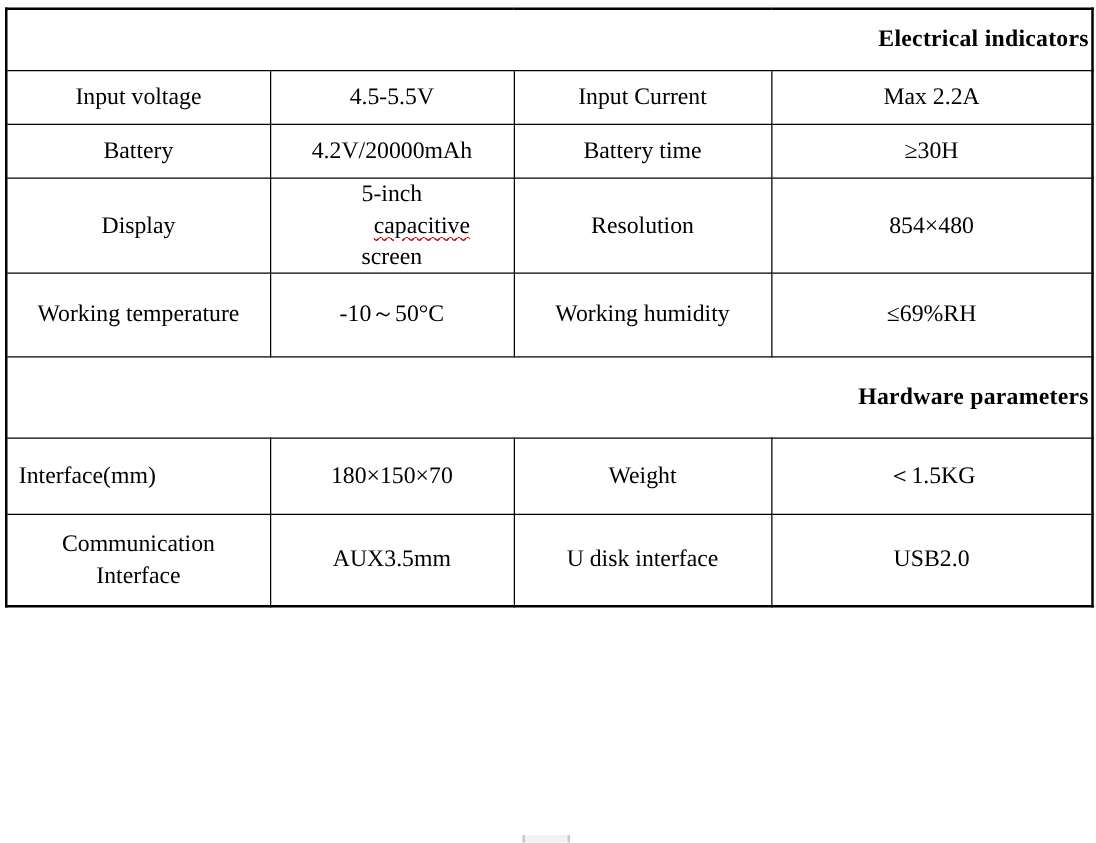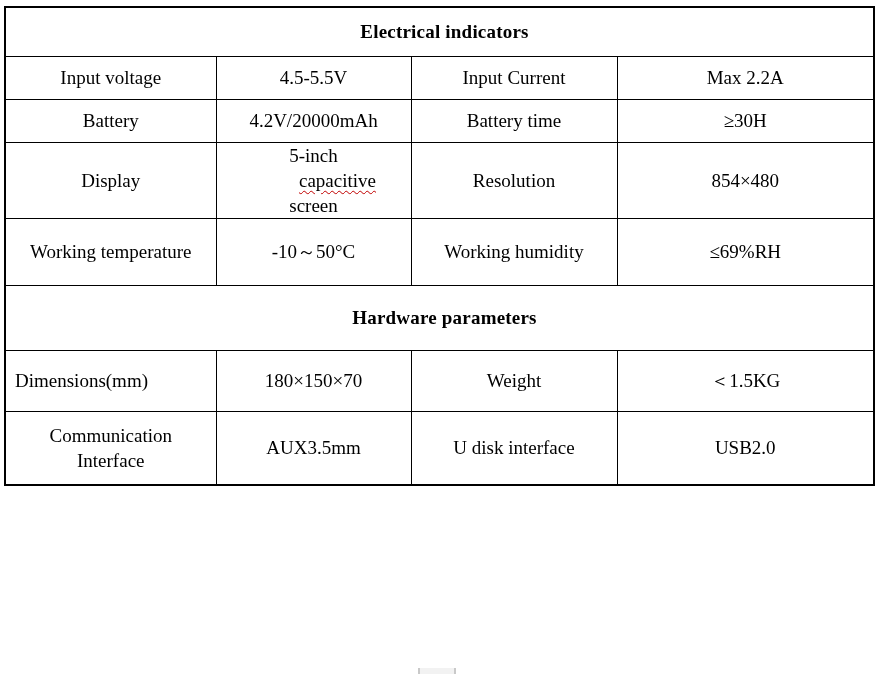--- a/index.html
+++ b/index.html
@@ -29,21 +29,21 @@
     font-size: 19px;
     line-height: 1.32;
     text-align: center;
     vertical-align: middle;
     padding: 2px 18px;
     overflow: hidden;
   }
   table.spec td.c1 { padding: 2px 10px; }
   table.spec td.c2 { padding: 0 14px; }
   table.spec td.section-cell {
-    text-align: center;
+    text-align: right;
     font-weight: bold;
     padding: 2px 2px 2px 12px;
     letter-spacing: 0.2px;
   }
   table.spec td.align-left {
     text-align: left;
     padding-left: 9px;
   }
   .squiggle {
     text-decoration: underline;
@@ -108,21 +108,21 @@
     <td class="c3">Working humidity</td>
     <td class="c4">≤69%RH</td>
   </tr>
 
   <tr style="height:65px">
     <td class="section-cell" colspan="4">Hardware parameters</td>
   </tr>
 
 
   <tr style="height:61px">
-    <td class="c1 align-left">Dimensions(mm)</td>
+    <td class="c1 align-left">Interface(mm)</td>
     <td class="c2">180×150×70</td>
     <td class="c3">Weight</td>
     <td class="c4">＜1.5KG</td>
   </tr>
 
   <tr style="height:74px">
     <td class="c1">Communication Interface</td>
     <td class="c2">AUX3.5mm</td>
     <td class="c3">U disk interface</td>
     <td class="c4">USB2.0</td>

